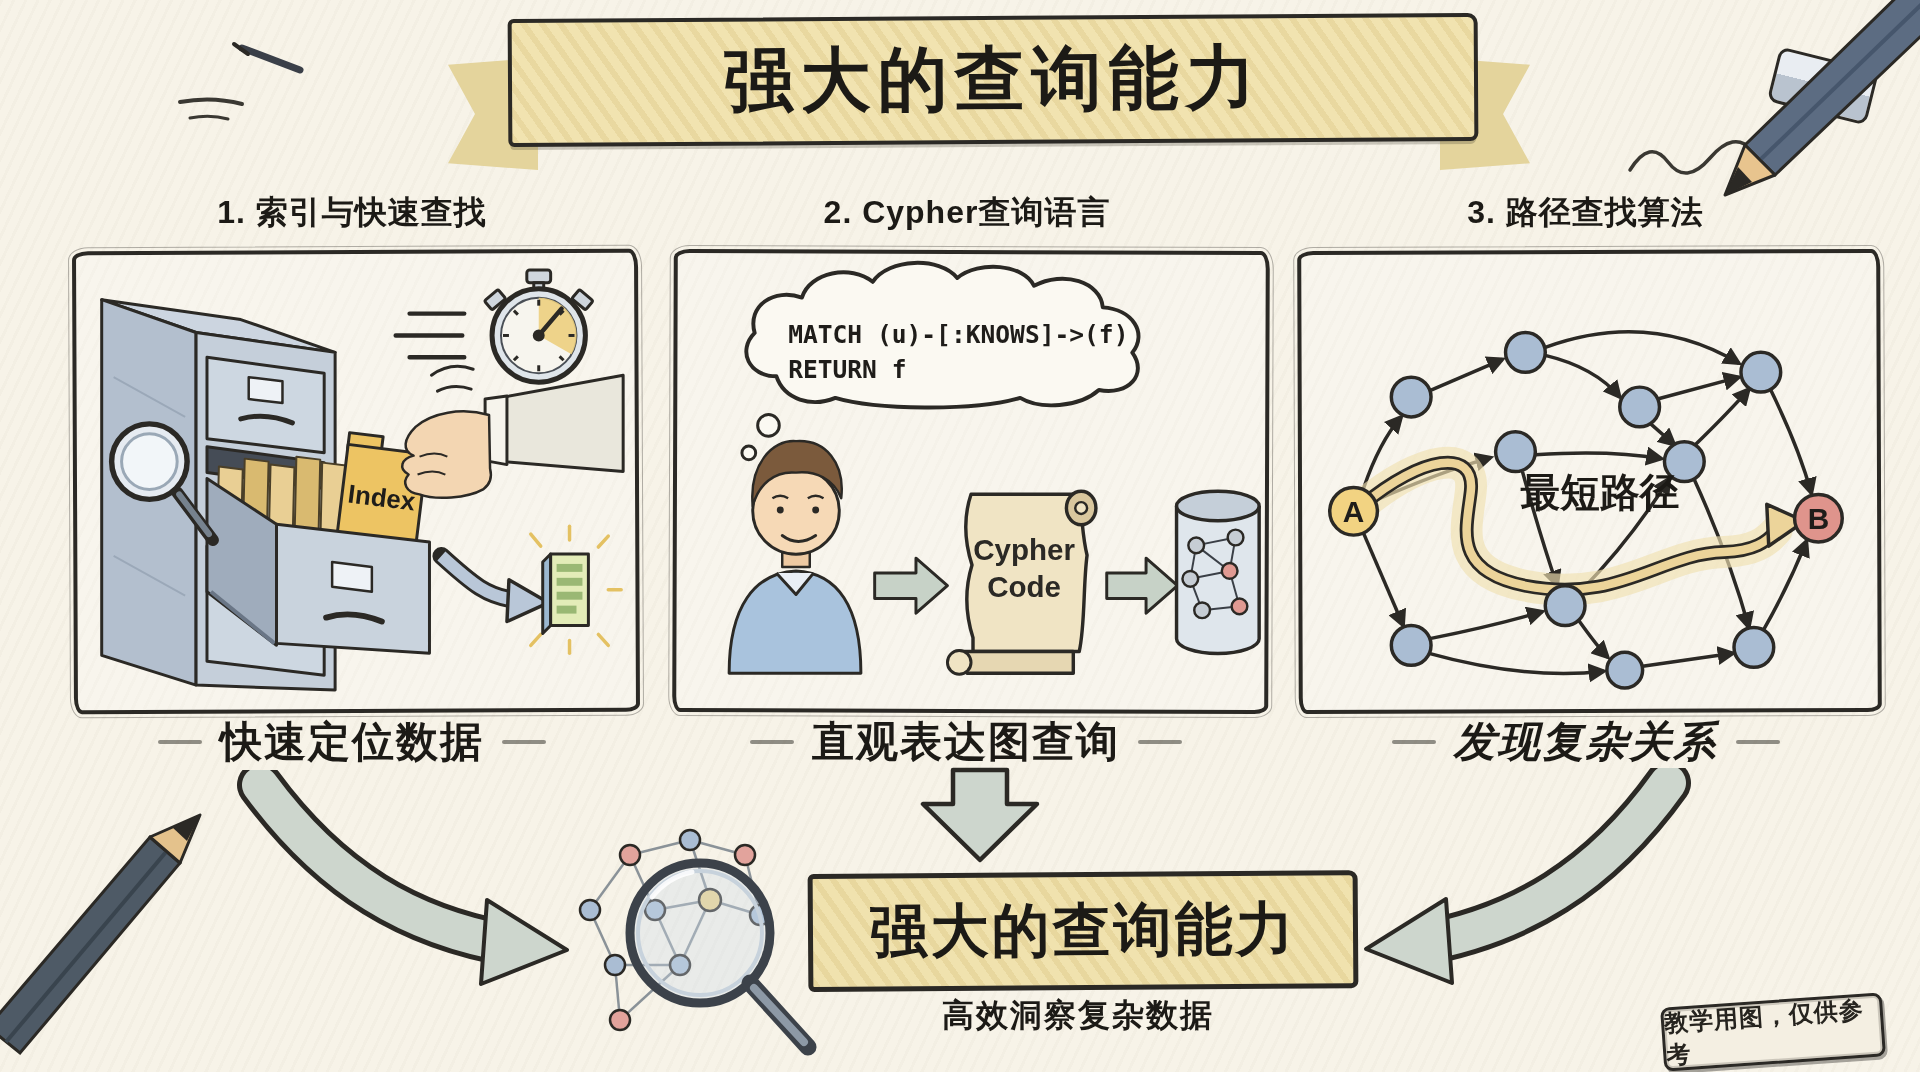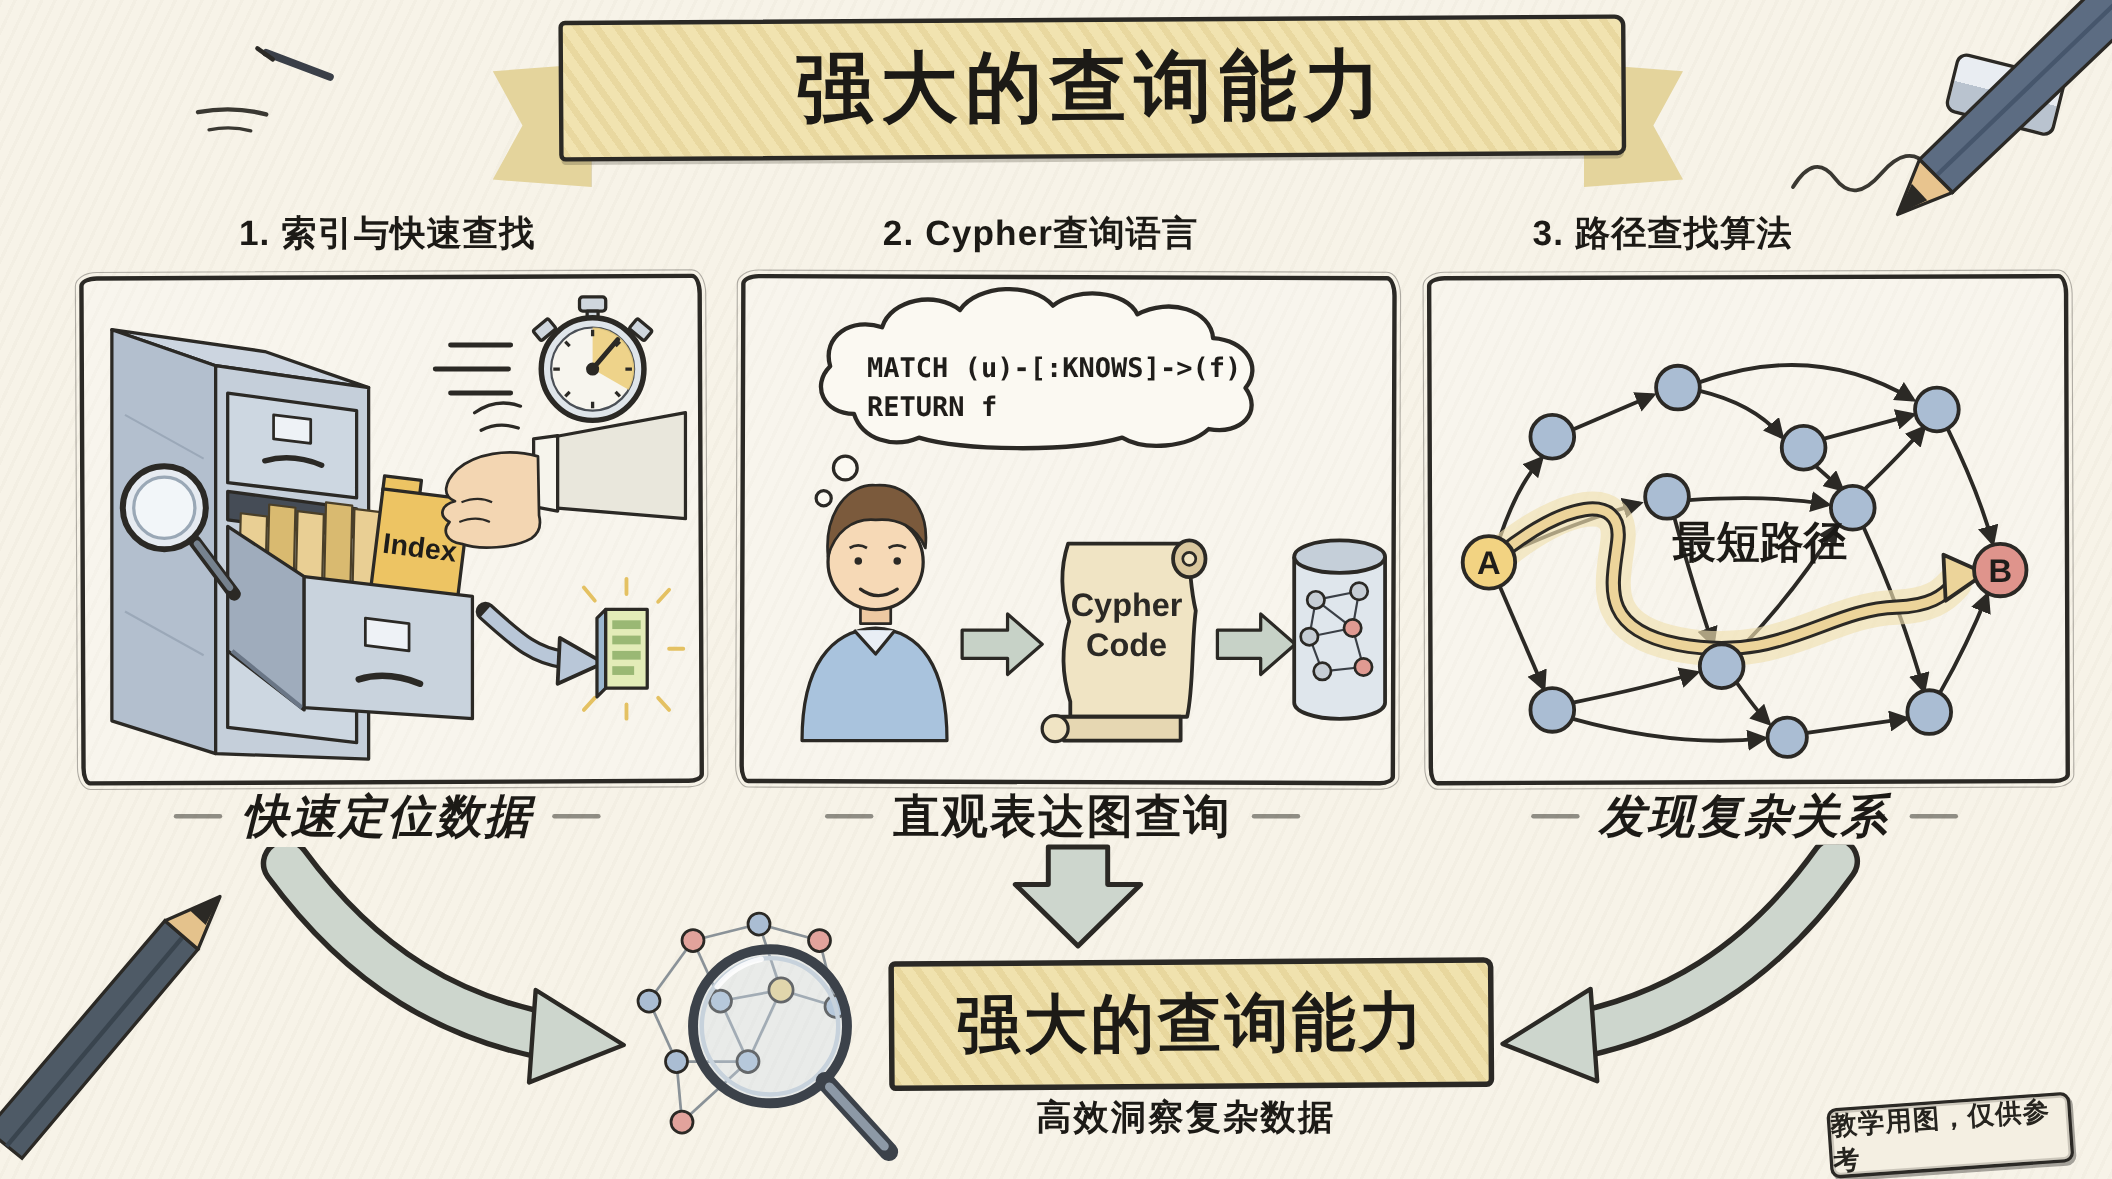--- a/index.html
+++ b/index.html
@@ -36,25 +36,25 @@
     outline:1px solid rgba(43,41,37,0.35);outline-offset:3px;
     background:rgba(255,255,255,0.22);
   }
   .panel1{left:73px;width:558px;transform:rotate(-0.25deg);}
   .panel2{left:673px;width:588px;transform:rotate(0.2deg);}
   .panel3{left:1298px;width:575px;transform:rotate(-0.2deg);}
   .panel-title{
     top:186px;height:52px;line-height:52px;text-align:center;
     font-size:32px;font-weight:900;color:#1c1a16;letter-spacing:1px;
   }
-  .pt1{left:73px;width:558px;} .pt2{left:652px;width:588px;} .pt3{left:1224px;width:575px;}
+  .pt1{left:73px;width:558px;} .pt2{left:673px;width:588px;} .pt3{left:1298px;width:575px;}
   .panel-caption{
     top:714px;height:56px;display:flex;align-items:center;justify-content:center;gap:18px;
   }
-  .pc1{left:73px;width:558px;font-style:italic;} .pc2{left:672px;width:588px;} .pc3{left:1298px;width:575px;font-style:italic;}
+  .pc1{left:73px;width:558px;} .pc2{left:672px;width:588px;} .pc3{left:1298px;width:575px;font-style:italic;}
   .panel-caption .cap{font-size:42px;font-weight:900;color:#1c1a16;letter-spacing:2px;}
   .dash{width:44px;height:4px;background:#3a3832;opacity:.55;border-radius:2px;}
   
   .footer-box{
     left:808px;top:872px;width:540px;height:108px;
     background:
       repeating-linear-gradient(55deg, rgba(190,158,74,0.16) 0 6px, rgba(0,0,0,0) 6px 15px),
       #f0e2ae;
     border:5px solid #2b2925;border-radius:6px 9px 7px 6px;
     transform:rotate(-0.4deg);

